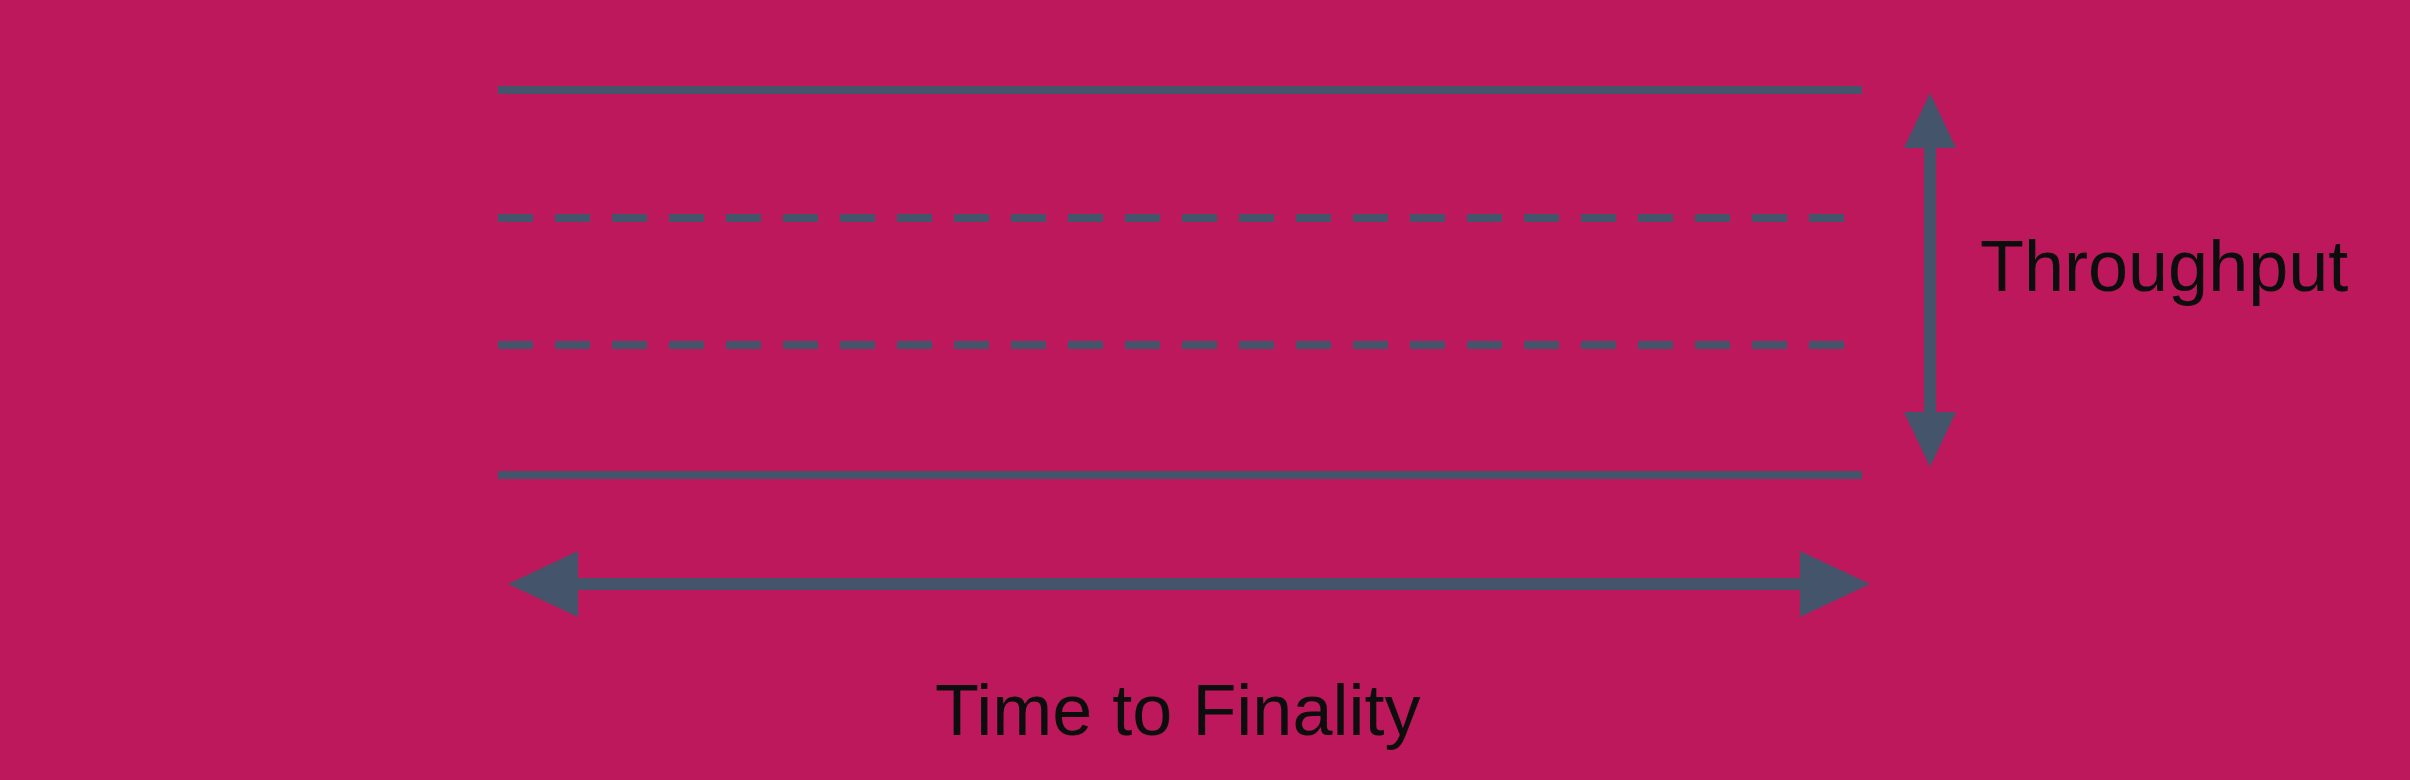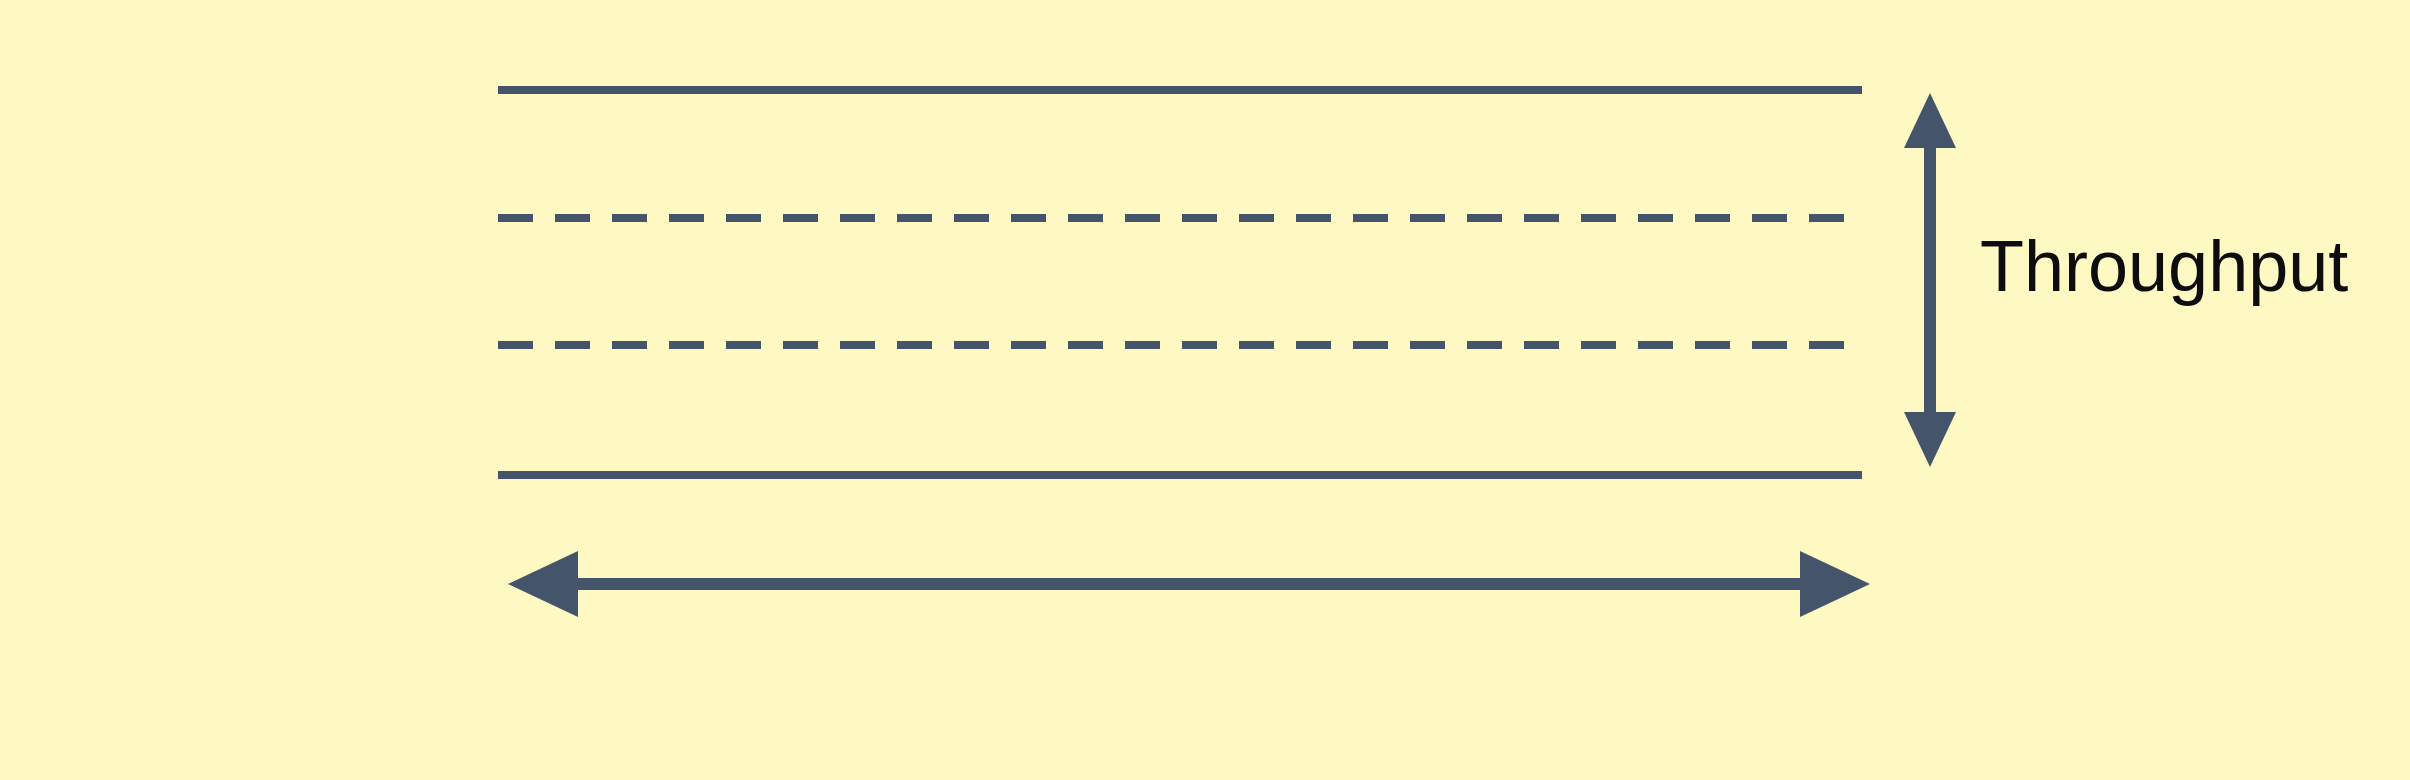--- a/index.html
+++ b/index.html
@@ -41,21 +41,21 @@
     top: 230px;
   }
   #time-to-finality-label {
     left: 935px;
     top: 674px;
   }
 </style>
 </head>
 <body>
 
-<div id="canvas" style="background: #fef9c3;">
+<div id="canvas" style="background: #be185d;">
 
   <svg id="diagram-svg" viewBox="0 0 2410 780" xmlns="http://www.w3.org/2000/svg">
 
     <g>
       <line x1="498" y1="90" x2="1862" y2="90" stroke="#44546A" stroke-width="8" stroke-linecap="butt"></line>
 
       <line x1="498" y1="218" x2="1862" y2="218" stroke="#44546A" stroke-width="8" stroke-linecap="butt" stroke-dasharray="35 22"></line>
 
       <line x1="498" y1="345" x2="1862" y2="345" stroke="#44546A" stroke-width="8" stroke-linecap="butt" stroke-dasharray="35 22"></line>
 
@@ -76,14 +76,15 @@
       <rect x="578" y="578" width="1222" height="12" fill="#44546A"></rect>
 
       <polygon points="508,584 578,551 578,617" fill="#44546A"></polygon>
 
       <polygon points="1870,584 1800,551 1800,617" fill="#44546A"></polygon>
     </g>
   </svg>
 
   <div class="axis-label" id="throughput-label" style="color: rgb(13, 13, 13);">Throughput</div>
 
+  <div class="axis-label" id="time-to-finality-label" style="color: rgb(13, 13, 13);">Time to Finality</div>
 
 </div>
 
 </body></html>

